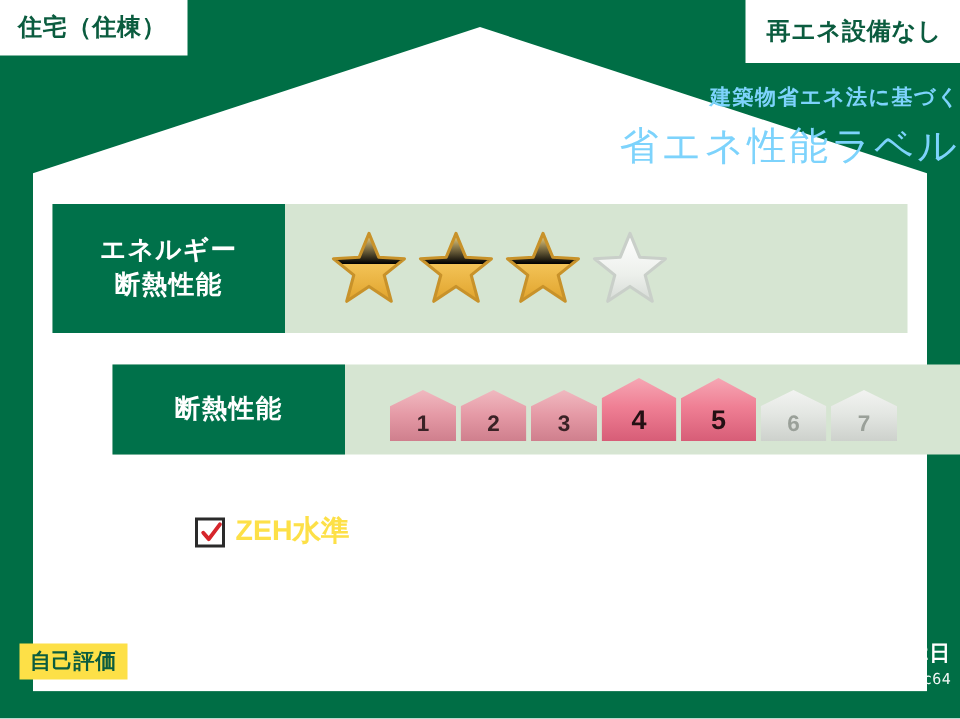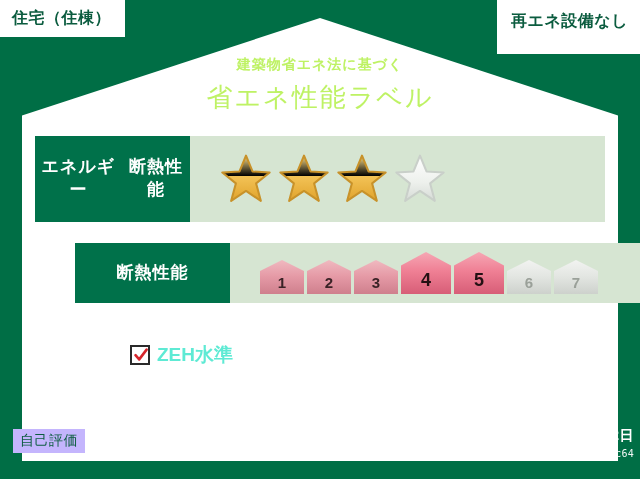--- a/index.html
+++ b/index.html
@@ -45,31 +45,31 @@
     white-space: nowrap;
   }
   .corner-tag.left {
     left: 0;
     height: 37px;
     padding: 0 14px 0 12px;
   }
   .corner-tag.right {
     right: 0;
     height: 42px;
-    padding: 0 12px 12px 14px;
+    padding: 0 12px 0 14px;
   }
 
   
   .title-block {
     position: absolute;
     left: 0;
     right: 0;
     top: 56px;
-    text-align: center;
-    color: #bef264;
+    text-align: right;
+    color: #7dd3fc;
   }
   .title-sub {
     font-size: 14px;
     font-weight: bold;
     letter-spacing: 1px;
     margin-bottom: 6px;
   }
   .title-main {
     font-size: 26px;
     font-weight: normal;
@@ -90,21 +90,21 @@
 
   .row-label {
     width: 155px;
     flex: 0 0 155px;
     background: #00714a;
     color: #ffffff;
     font-weight: bold;
     font-size: 17px;
     line-height: 1.35;
     display: flex;
-    flex-direction: row;
+    flex-direction: column;
     align-items: center;
     justify-content: center;
     text-align: center;
     letter-spacing: 1px;
   }
   .row-body {
     flex: 1 1 auto;
     display: flex;
     align-items: center;
     justify-content: flex-start;
@@ -167,21 +167,21 @@
     flex: 0 0 auto;
     border: 2px solid #2a2a2a;
     box-sizing: border-box;
     position: relative;
     margin-top: 2px;
   }
   .zeh-check svg { position: absolute; left: 1px; top: 0px; }
   .zeh-title {
     font-size: 19px;
     font-weight: bold;
-    color: #5eead4;
+    color: #fde047;
     margin: 0 12px 0 7px;
     white-space: nowrap;
     line-height: 1.25;
   }
   .zeh-desc {
     font-size: 13.5px;
     color: #1d1d1d;
     line-height: 1.65;
     white-space: nowrap;
   }
@@ -217,23 +217,23 @@
     color: #ffffff;
   }
   .footer-left {
     position: absolute;
     left: 13px;
     top: 8px;
     display: flex;
     align-items: center;
   }
   .self-eval {
-    background: #c4b5fd;
+    background: #fde047;
     color: #0b5c3f;
-    font-weight: normal;
+    font-weight: bold;
     font-size: 14px;
     padding: 3px 7px;
     letter-spacing: 0.5px;
     white-space: nowrap;
   }
   .address {
     font-size: 13.5px;
     margin-left: 8px;
     white-space: nowrap;
   }

